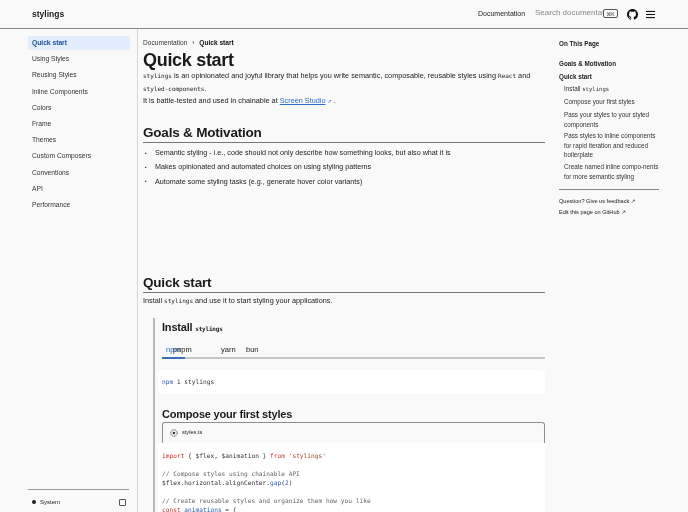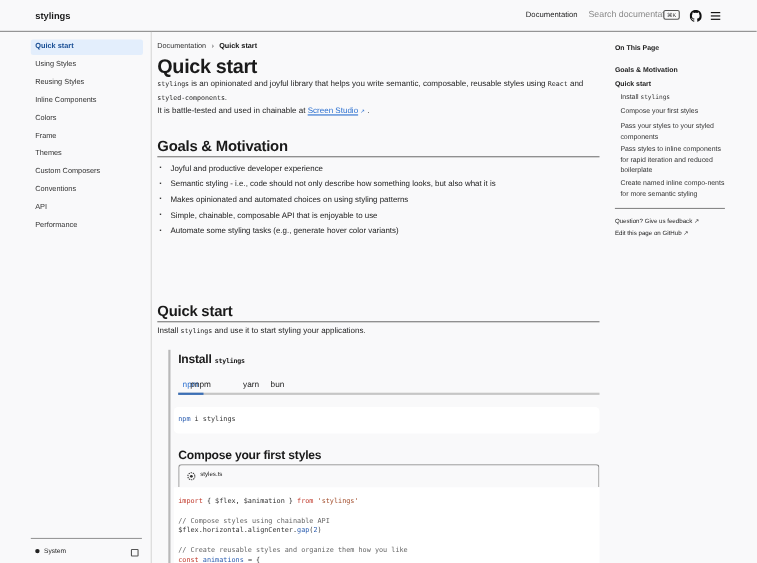--- a/index.html
+++ b/index.html
@@ -95,24 +95,22 @@
 </div>
 <h1 style="left:143px;top:50px">Quick start</h1>
 
 <div class="p" style="left:143px;top:71px"><code>stylings</code><span> is an opinionated and joyful library that helps you write semantic, composable, reusable styles using </span><code>React</code><span> and</span></div>
 <div class="p" style="left:143px;top:84px"><code>styled-components</code><span>.</span></div>
 <div class="p" style="left:143px;top:96px"><span>It is battle-tested and used in chainable at </span><a><span>Screen Studio</span></a><span style="color:#2a6fd0;font-size:5px;margin-left:2px">↗</span><span> .</span></div>
 
 <div class="h2" style="left:143px;top:125px">Goals &amp; Motivation</div>
 <div class="h2-rule" style="left:143px;top:142px"></div>
 <ul class="bullets" style="left:145px;top:146px">
-  <li>Joyful and productive developer experience</li>
   <li>Semantic styling - i.e., code should not only describe how something looks, but also what it is</li>
   <li>Makes opinionated and automated choices on using styling patterns</li>
-  <li>Simple, chainable, composable API that is enjoyable to use</li>
   <li>Automate some styling tasks (e.g., generate hover color variants)</li>
 </ul>
 
 <div class="h2" style="left:143px;top:275px">Quick start</div>
 <div class="h2-rule" style="left:143px;top:292px"></div>
 <div class="p" style="left:143px;top:296px"><span>Install </span><code>stylings</code><span> and use it to start styling your applications.</span></div>
 
 <div class="step"></div>
 
 <div class="h3" style="left:162px;top:321px"><span>Install</span> <code style="font-size:6px">stylings</code></div>

